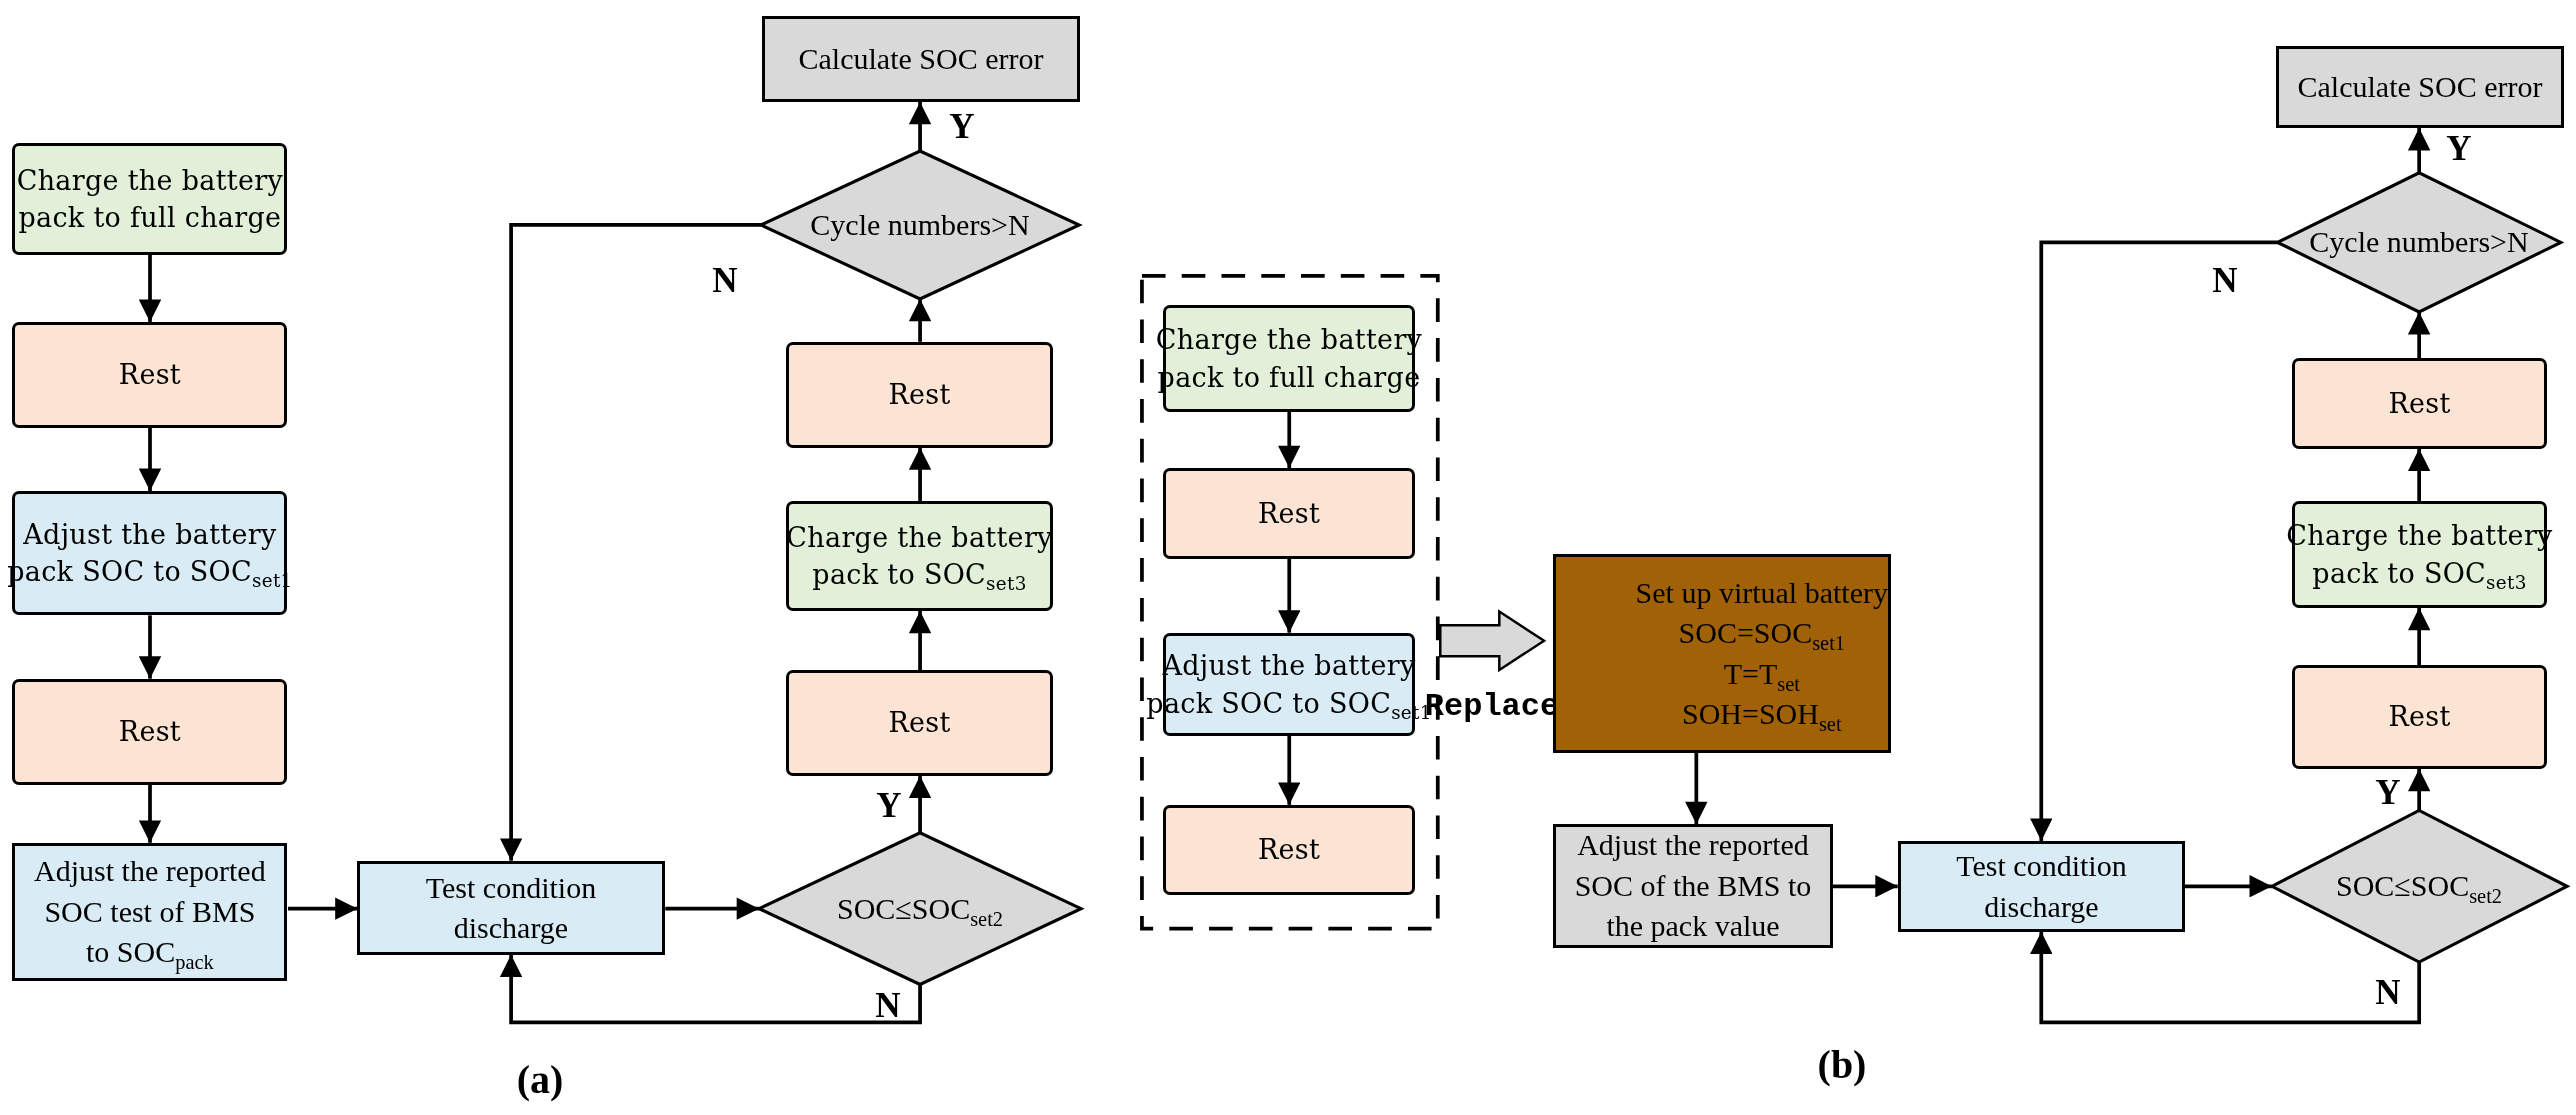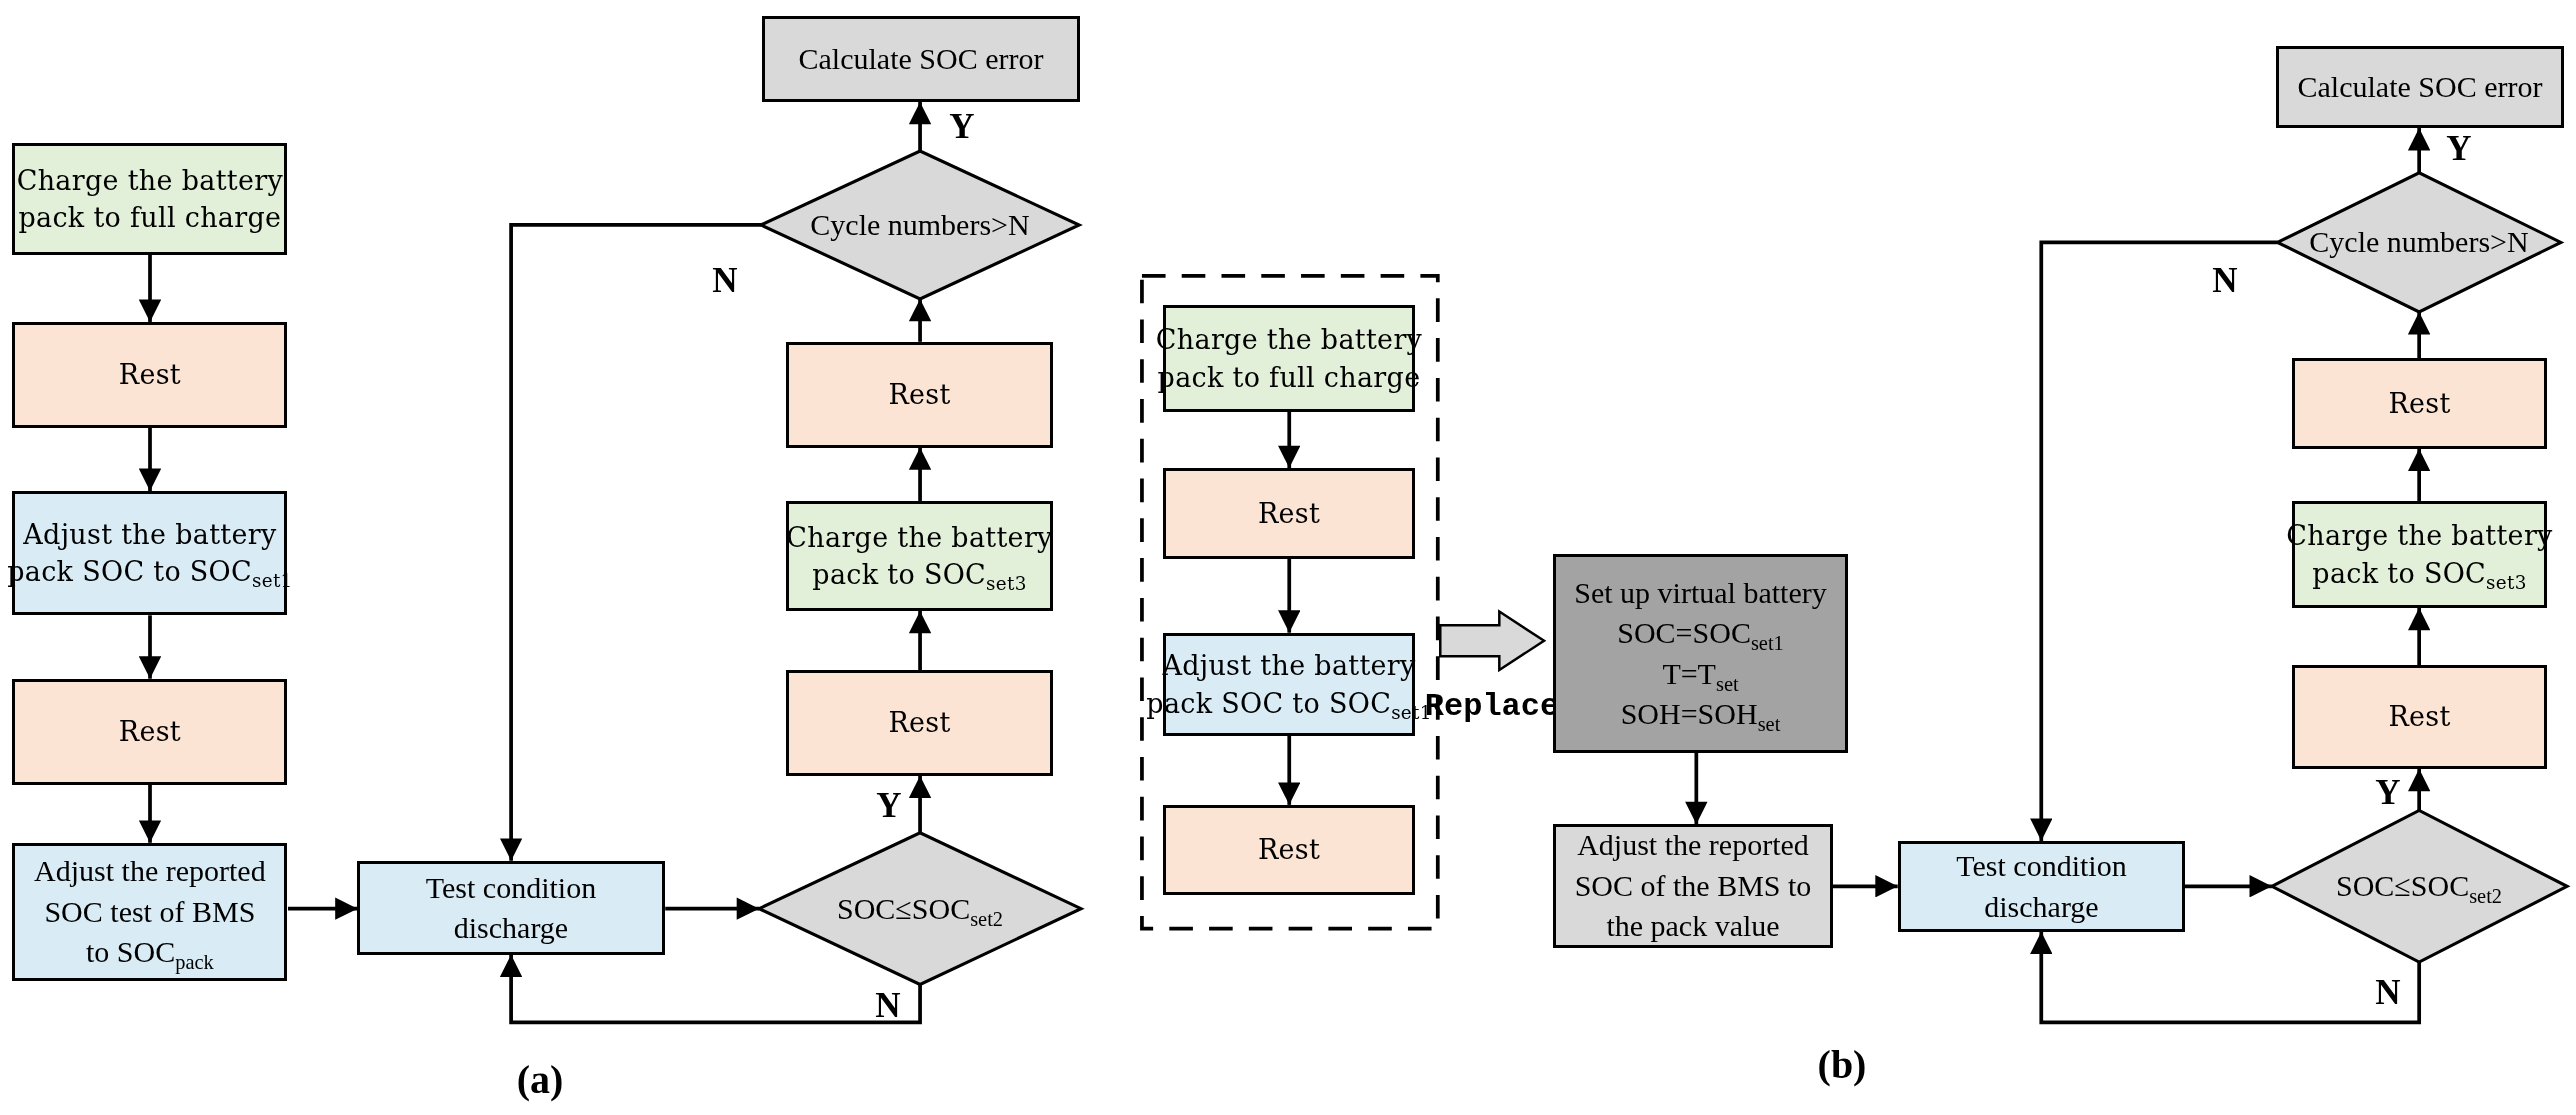--- a/index.html
+++ b/index.html
@@ -2,21 +2,21 @@
 <html style="font-size:10px"><head>
 <meta charset="utf-8">
 <style>
   html,body { margin:0; padding:0; background:#ffffff; }
   #canvas { position:relative; width:2576px; height:1115px; background:#ffffff; overflow:hidden; }
   #wires { position:absolute; left:0; top:0; }
   .node {
     position:absolute; display:flex; align-items:center; justify-content:center;
     text-align:center; border:3.1px solid #000; box-sizing:border-box; color:#000;
   }
-  .serif-wide { font-family:"DejaVu Serif", serif; font-size:27px; line-height:1.38; letter-spacing:0.3px; }
+  .serif-wide { font-family:"DejaVu Serif", serif; font-size:27px; line-height:1.38; letter-spacing:0.3px;border-radius:7px; }
   .serif-narrow { font-family:"Liberation Serif", serif; font-size:30px; line-height:1.35; }
   .node .tl { white-space:nowrap; }
   sub { font-size:0.68em; line-height:0; }
   .dtext {
     position:absolute; transform:translate(-50%,-50%); white-space:nowrap;
     font-family:"Liberation Serif", serif; font-size:30px; color:#000;
   }
   .lab {
     position:absolute; transform:translate(-50%,-50%); font-weight:bold; color:#000;
     font-family:"Liberation Serif", serif; font-size:35px;
@@ -149,21 +149,21 @@
       <div class="tl">Adjust the battery</div>
       <div class="tl"><span>pack SOC to SOC</span><sub>set1</sub></div>
     </div>
   </div>
   <div class="node serif-wide" style="left: 1163px; top: 805px; width: 252px; height: 90px; background-color: rgb(252, 228, 213);">
     <div class="tl">Rest</div>
   </div>
 
   <div class="replace-lab" style="left:1492px;top:706px;">Replace</div>
 
-  <div class="node serif-narrow" style="left: 1553px; top: 554px; width: 295px; height: 199px; background-color: #a3a3a3;">
+  <div class="node serif-narrow" style="left: 1553px; top: 554px; width: 338px; height: 199px; background-color: #a16207; justify-content: flex-end;">
     <div>
       <div class="tl">Set up virtual battery</div>
       <div class="tl"><span>SOC=SOC</span><sub>set1</sub></div>
       <div class="tl"><span>T=T</span><sub>set</sub></div>
       <div class="tl"><span>SOH=SOH</span><sub>set</sub></div>
     </div>
   </div>
   <div class="node serif-narrow" style="left: 1553px; top: 824px; width: 280px; height: 124px; background-color: rgb(217, 217, 217);">
     <div>
       <div class="tl">Adjust the reported</div>

